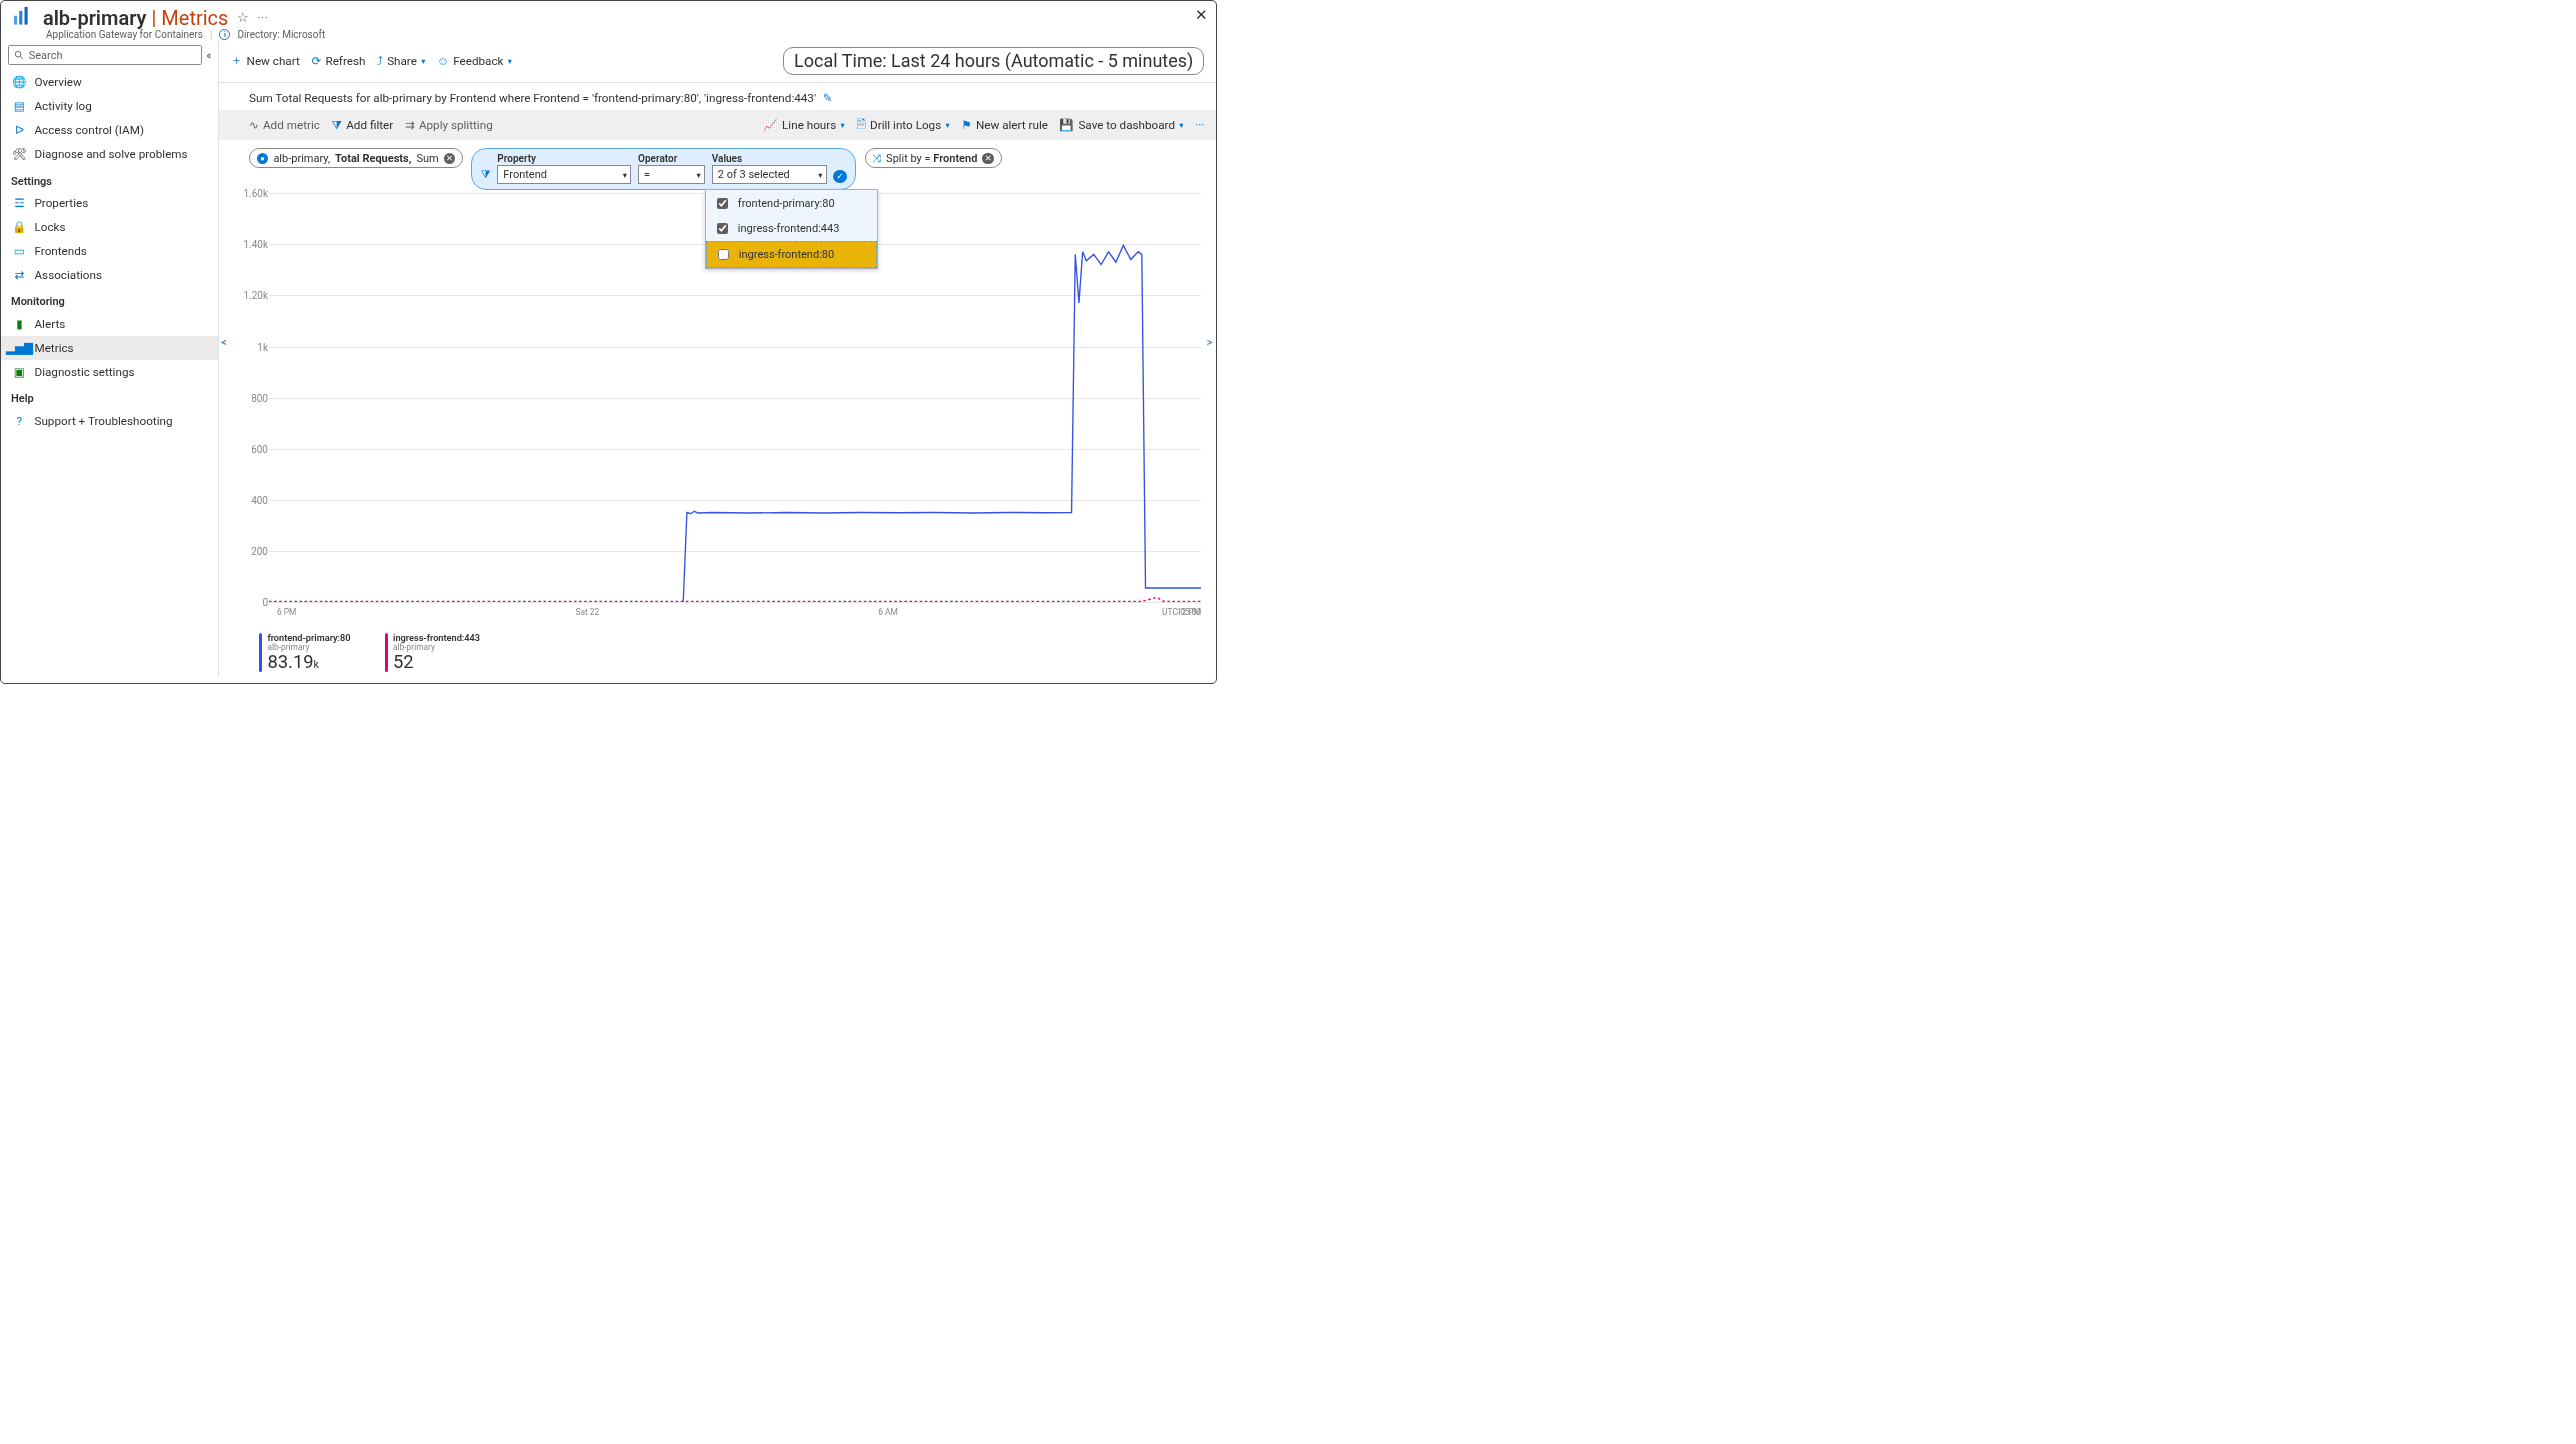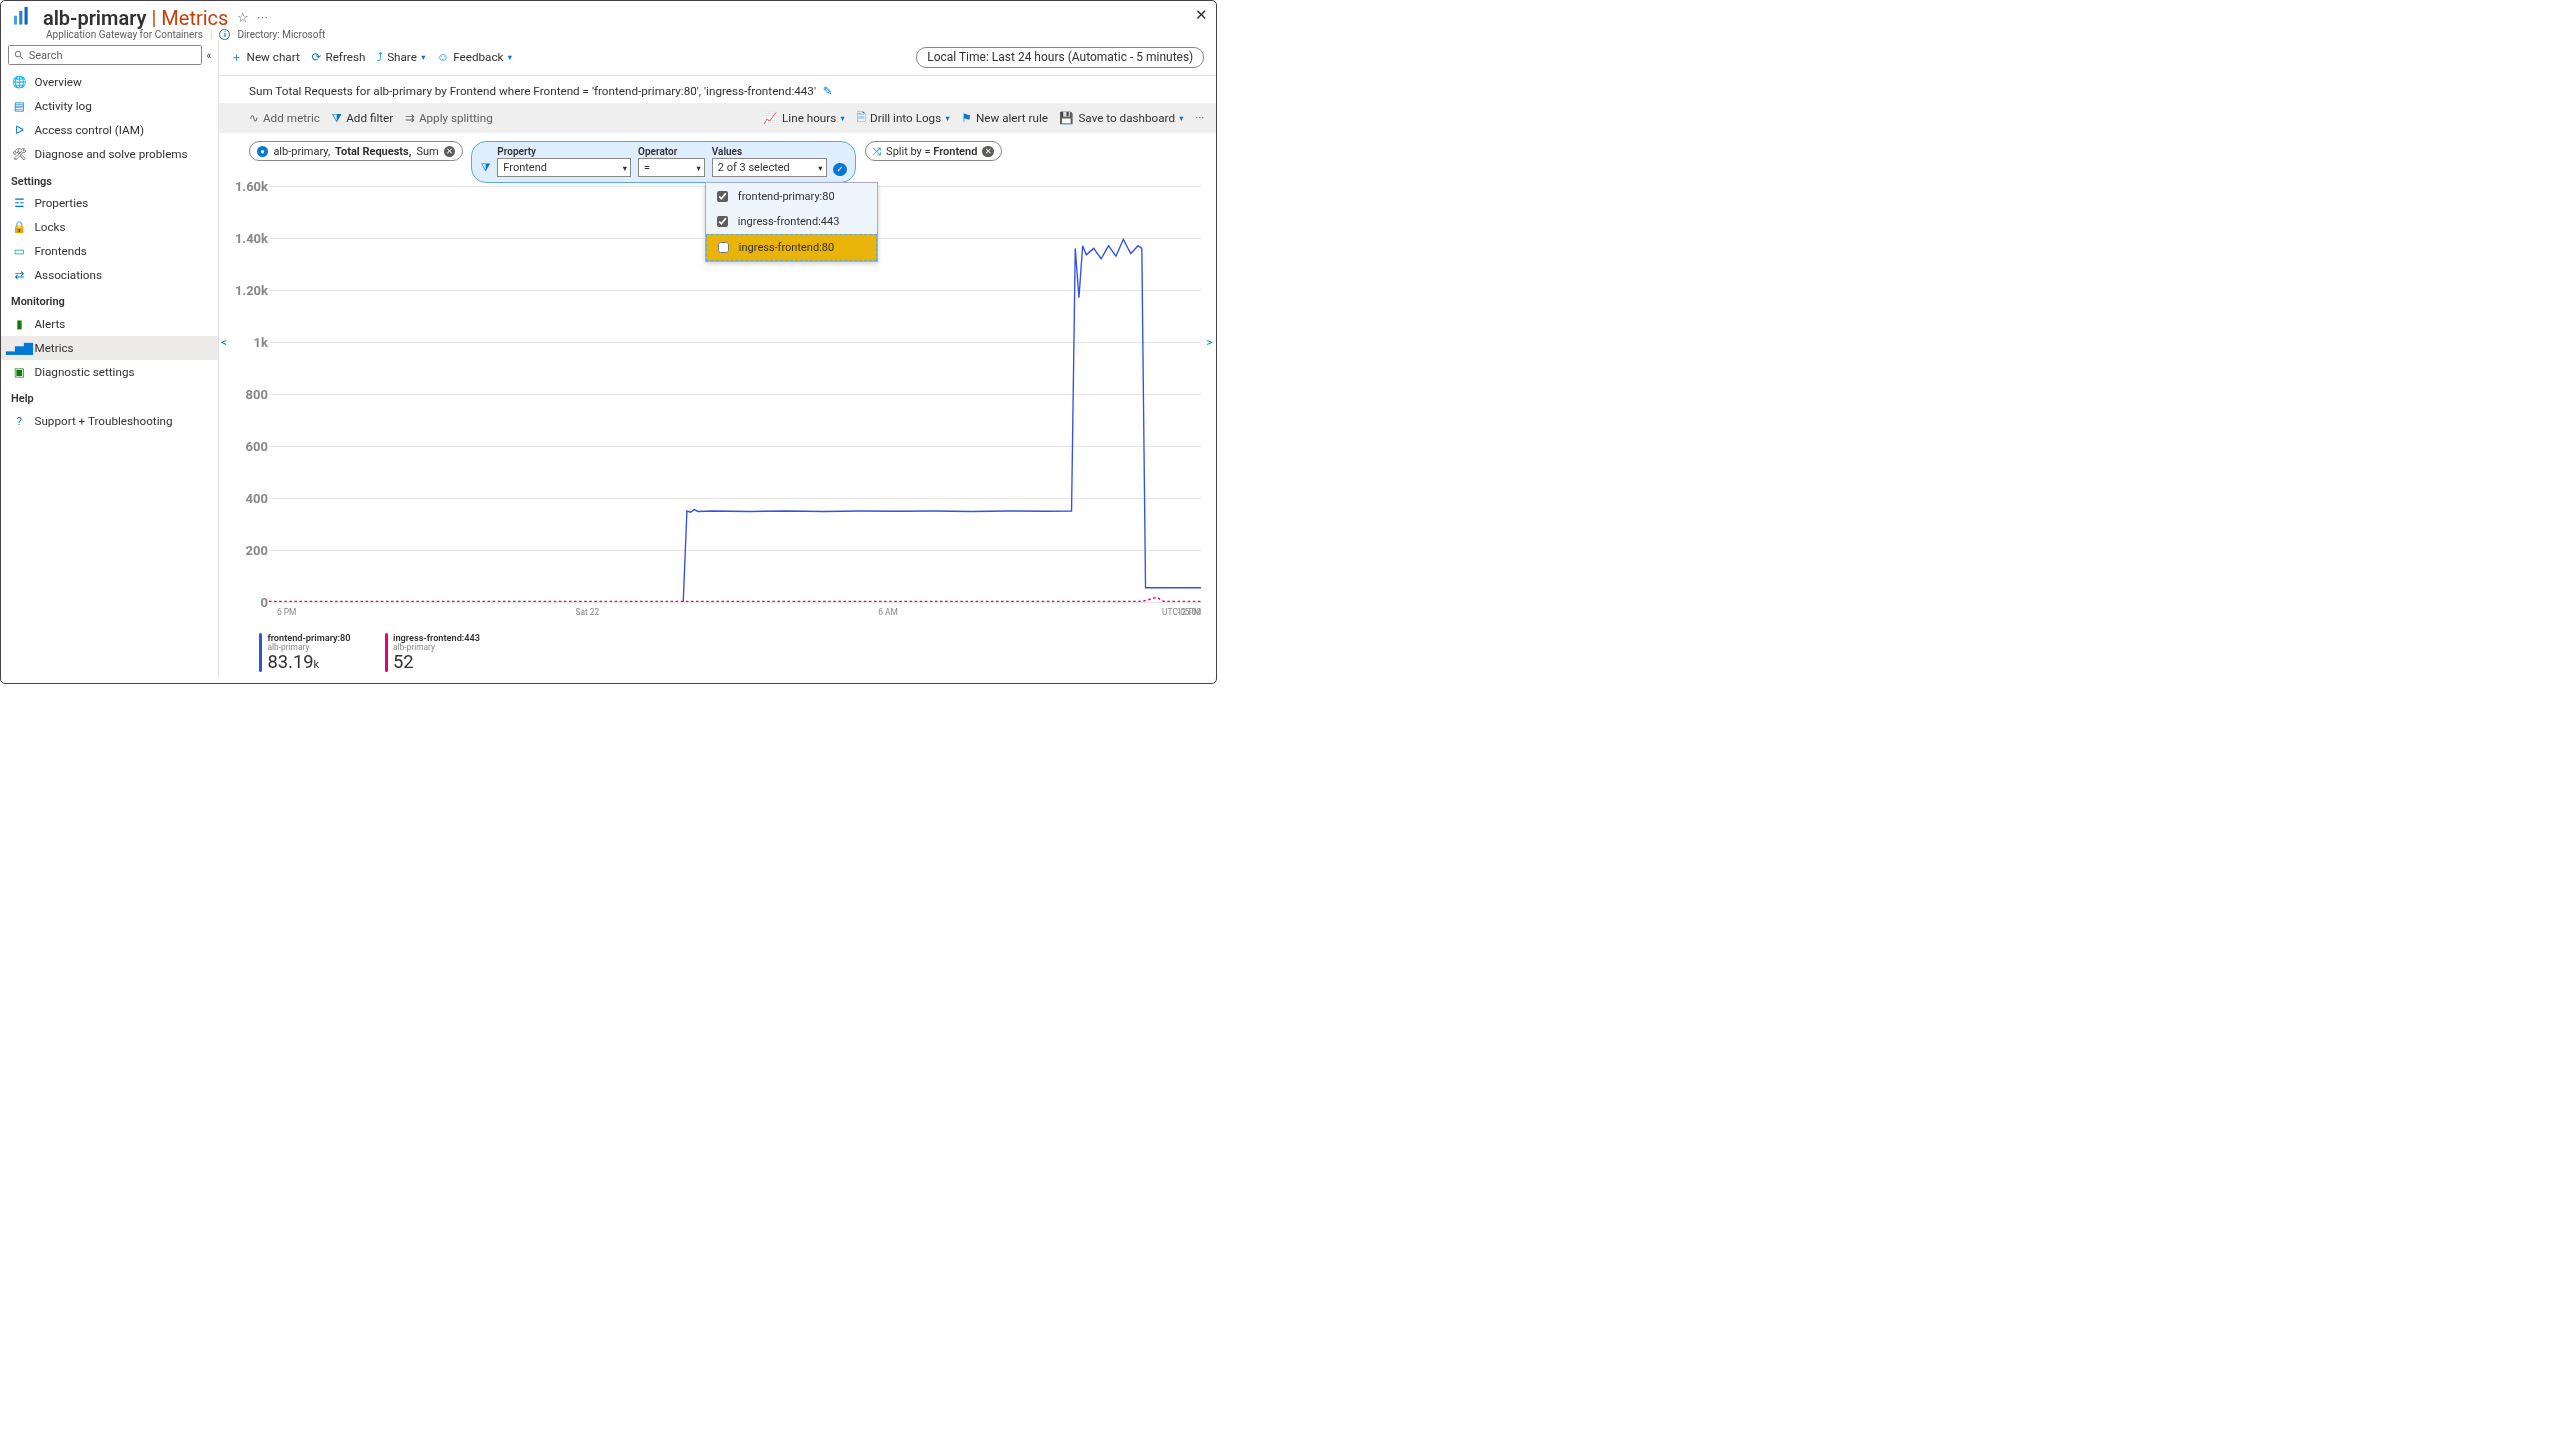--- a/index.html
+++ b/index.html
@@ -45,21 +45,21 @@
 .nav .sec{font-size:11px;font-weight:600;padding:8.4px 10px 3.4px 10px;}
 .nav-item{display:flex;align-items:center;gap:8.4px;padding:5px 11.7px;font-size:11.7px;cursor:pointer;}
 .nav-item.active{background:#edebe9;}
 .nav-item .nico{width:13.4px;height:13.4px;display:inline-flex;align-items:center;justify-content:center;}
 
 .main{flex:1;display:flex;flex-direction:column;position:relative;}
 .cmdbar{display:flex;align-items:center;gap:11.7px;padding:6.7px 11.7px;border-bottom:0.8px solid var(--lightborder);}
 .cmd{display:flex;align-items:center;gap:4.2px;color:#323130;font-size:11.7px;cursor:pointer;}
 .cmd .bico{color:var(--blue);}
 .chev{font-size:8.4px;color:var(--blue);}
-.timerange{margin-left:auto;border:0.8px solid #8a8886;border-radius:10px;padding:2.5px 10px;font-size:12px;}
+.timerange{margin-left:auto;border:0.8px solid #8a8886;border-radius:10px;padding:2.5px 10px;font-size:18px;}
 .chart-title{padding:8.4px 13.4px 5px 30px;font-size:11.7px;display:flex;align-items:center;gap:6.7px;}
 .edit-pen{color:var(--blue);}
 .graybar{background:var(--bgbar);display:flex;align-items:center;gap:11.7px;padding:5px 11.7px 5px 30px;font-size:11.7px;}
 .gbtn{display:flex;align-items:center;gap:4.2px;color:#605e5c;cursor:pointer;}
 .gbtn.enabled{color:#323130;}
 .gbtn.enabled .bico{color:var(--blue);}
 .spacer{flex:1;}
 
 .pills{display:flex;align-items:flex-start;gap:8.4px;padding:8.4px 13.4px 3.4px 30px;flex-wrap:wrap;}
 .pill{display:inline-flex;align-items:center;gap:5px;border:0.8px solid var(--pill-border);border-radius:11.7px;padding:2.5px 6.7px 2.5px 6.7px;font-size:11px;background:#fff;}
@@ -76,21 +76,21 @@
 .op{width:67px;}
 .vals{width:115px;}
 .check-ok{background:var(--blue);color:#fff;border-radius:50%;width:13.4px;height:13.4px;display:inline-flex;align-items:center;justify-content:center;font-size:8.4px;margin-top:17px;}
 .dropdown{position:absolute;top:40px;left:233px;width:173px;background:#fff;border:0.8px solid #aac;box-shadow:0 1.7px 5px rgba(0,0,0,.2);z-index:5;}
 .dropdown .opt{display:flex;align-items:center;gap:6.7px;padding:4.2px 6.7px;font-size:11px;background:#eef5fc;}
 .dropdown .opt.last{border:0.8px dashed #5ba7e0;background:#eab308;}
 .dropdown input[type=checkbox]{accent-color:#605e5c;width:11px;height:11px;}
 
 .chart-area{flex:1;position:relative;padding:5px 15px 0 40px;}
 .yaxis{position:absolute;left:15px;top:0;bottom:75px;width:34px;}
-.ylab{position:absolute;right:0;font-size:13px;color:#888;transform:translateY(-50%);font-weight:bold;}
+.ylab{position:absolute;right:0;font-size:10px;color:#888;transform:translateY(-50%);}
 .grid{position:absolute;left:50px;right:15px;top:0;bottom:75px;}
 .gline{position:absolute;left:0;right:0;border-top:0.8px solid var(--grid);}
 .xaxis{position:absolute;left:58px;right:15px;bottom:60px;display:flex;justify-content:space-between;font-size:8.4px;color:#888;}
 .utc{position:absolute;right:15px;bottom:60px;font-size:8.4px;color:#888;}
 .plot{position:absolute;left:50px;right:15px;top:0;bottom:75px;}
 .plot svg{width:100%;height:100%;}
 .legend{position:absolute;left:40px;bottom:5px;display:flex;gap:34px;}
 .lg-item{display:flex;gap:5px;}
 .lg-bar{width:3.4px;align-self:stretch;border-radius:1.7px;}
 .lg-txt{display:flex;flex-direction:column;line-height:1.1;}

